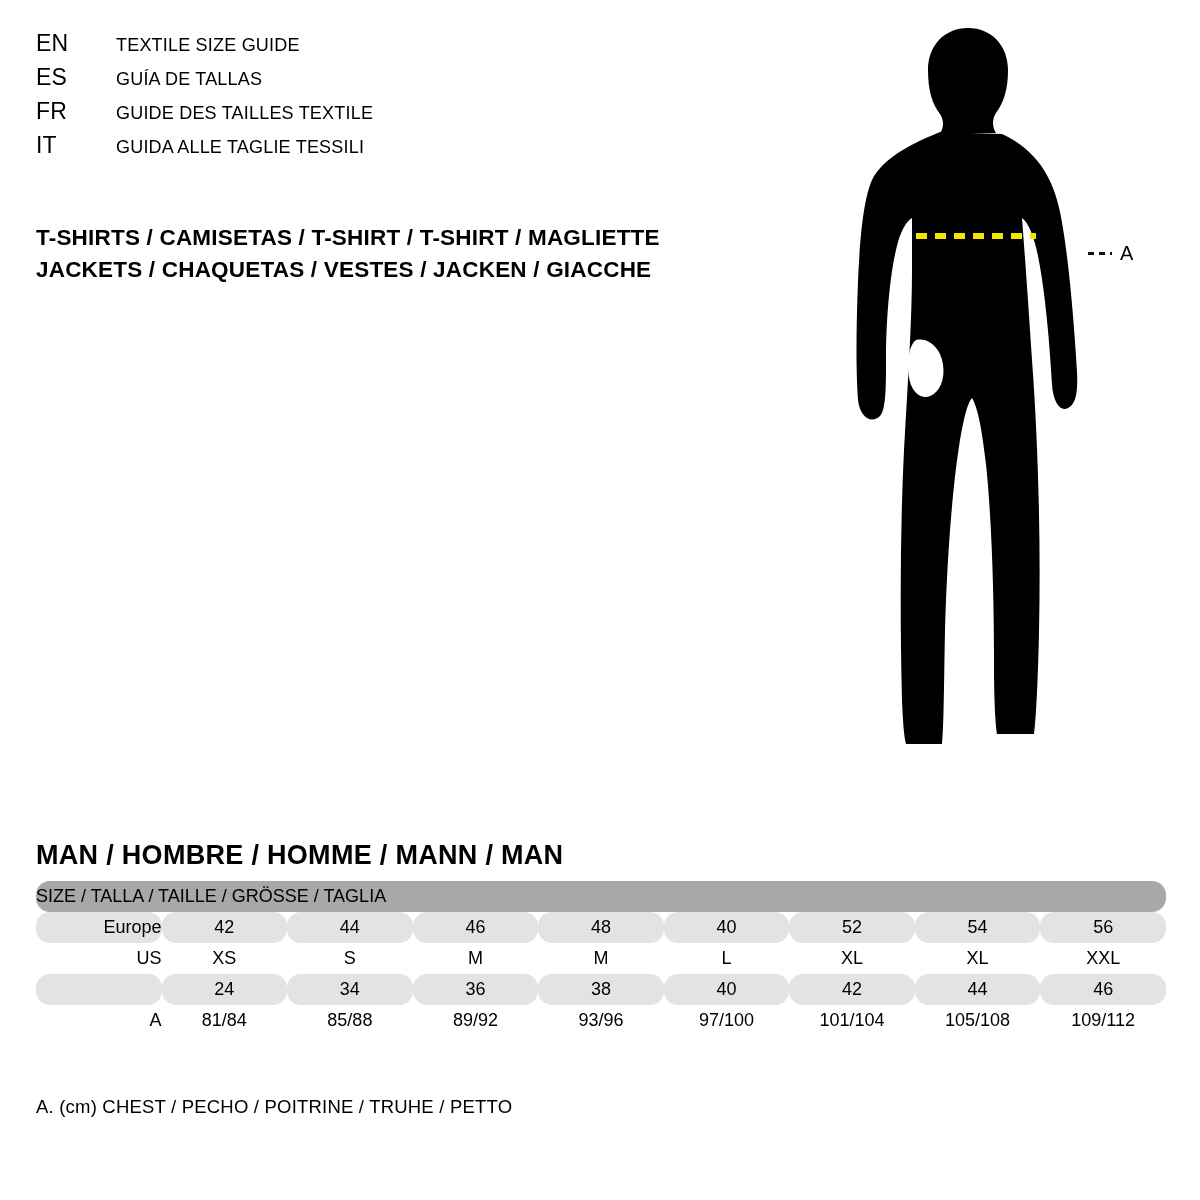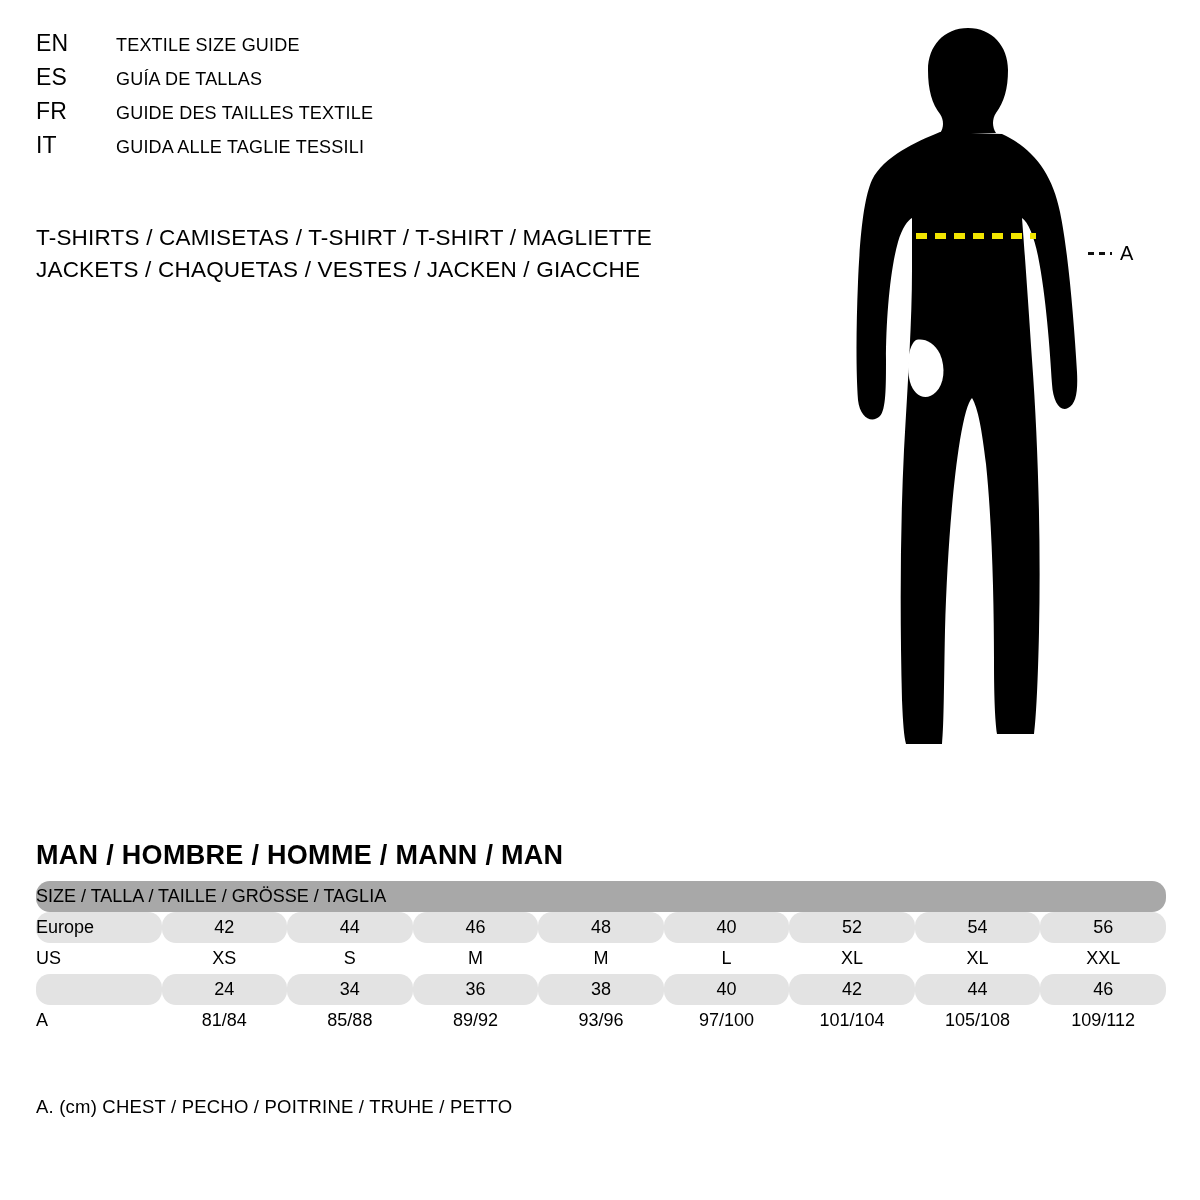--- a/index.html
+++ b/index.html
@@ -46,21 +46,21 @@
   }
 
   .garment-block {
     position: absolute;
     left: 36px;
     top: 222px;
     width: 760px;
   }
   .garment-line {
     font-size: 22.5px;
-    font-weight: normal;
+    font-weight: bold;
     letter-spacing: 0.2px;
     line-height: 32px;
     white-space: nowrap;
   }
 
   
   .figure-wrap {
     position: absolute;
     left: 820px;
     top: 20px;
@@ -110,21 +110,21 @@
     padding: 0;
     vertical-align: middle;
     border-radius: 14px;
   }
   tr.band-dark td { background: #a8a8a8; }
   tr.band-light td { background: #e3e3e3; }
   tr.band-white td { background: #ffffff; }
 
   td.label-cell {
     padding-left: 8px;
-    text-align: left;
+    text-align: right;
     width: 170px;
   }
   td.val-cell {
     text-align: center;
     width: 120px;
   }
   td.header-cell {
     padding-left: 8px;
     text-align: left;
     font-size: 18px;

